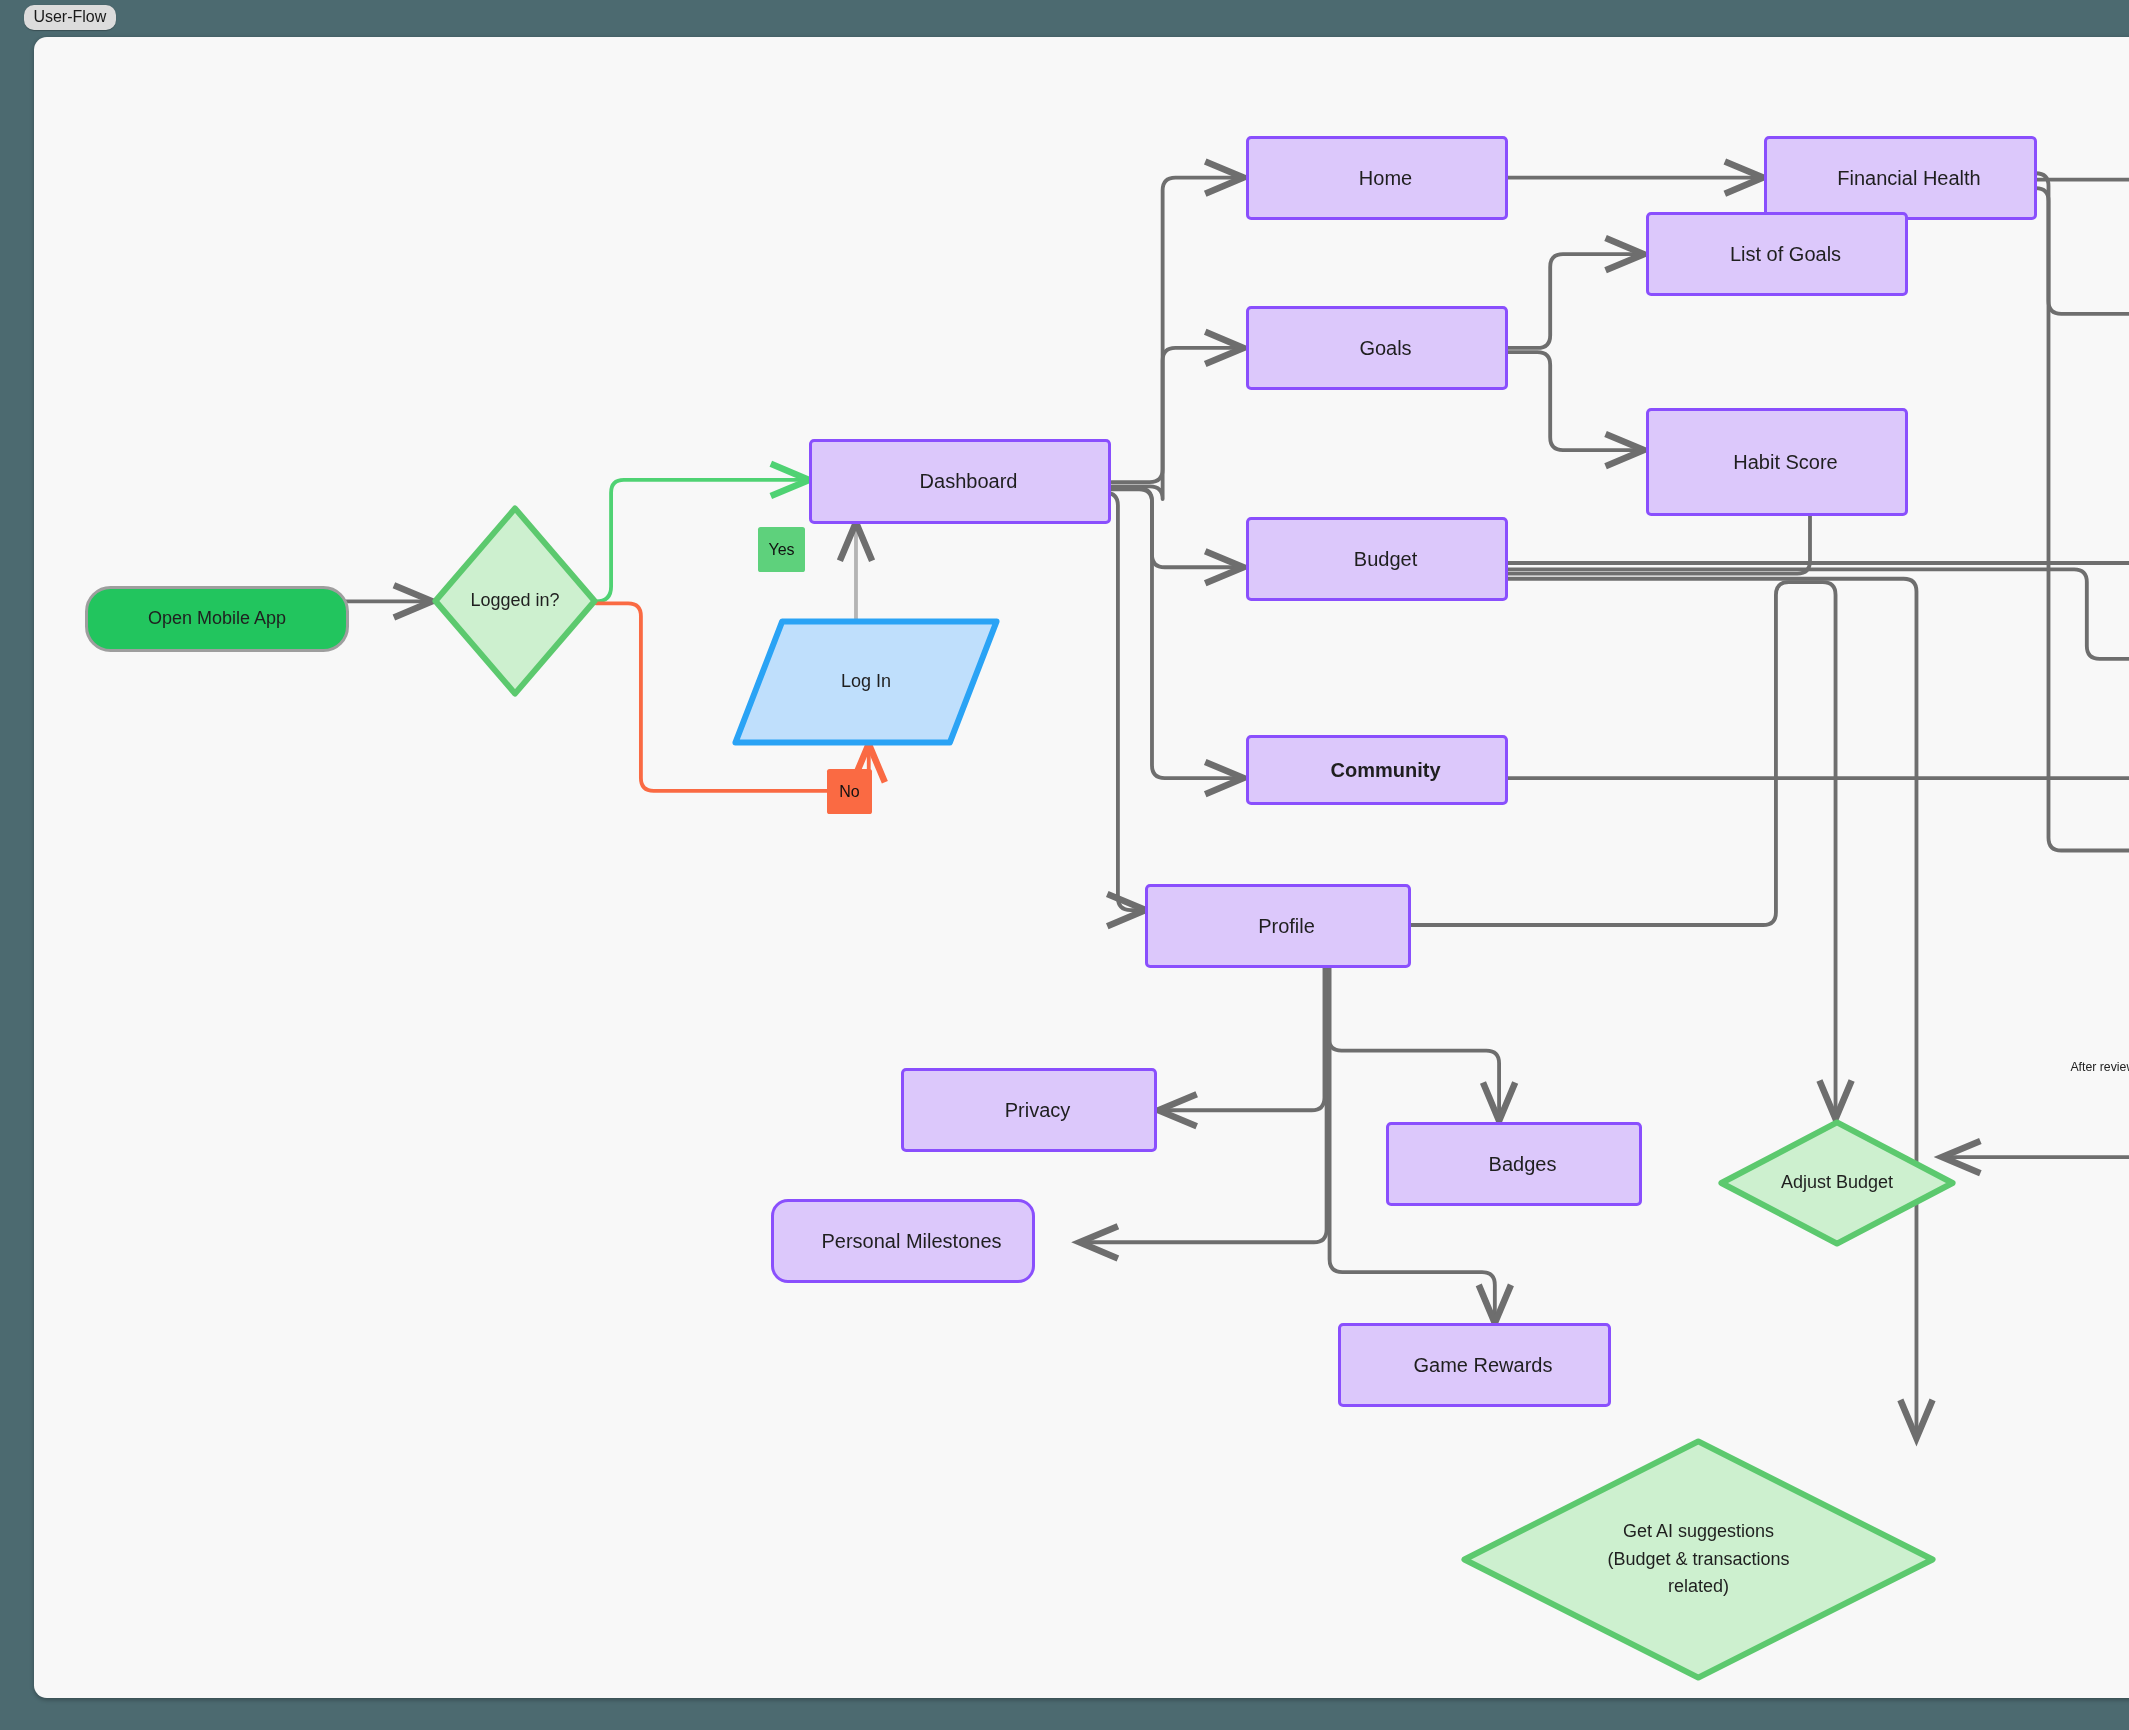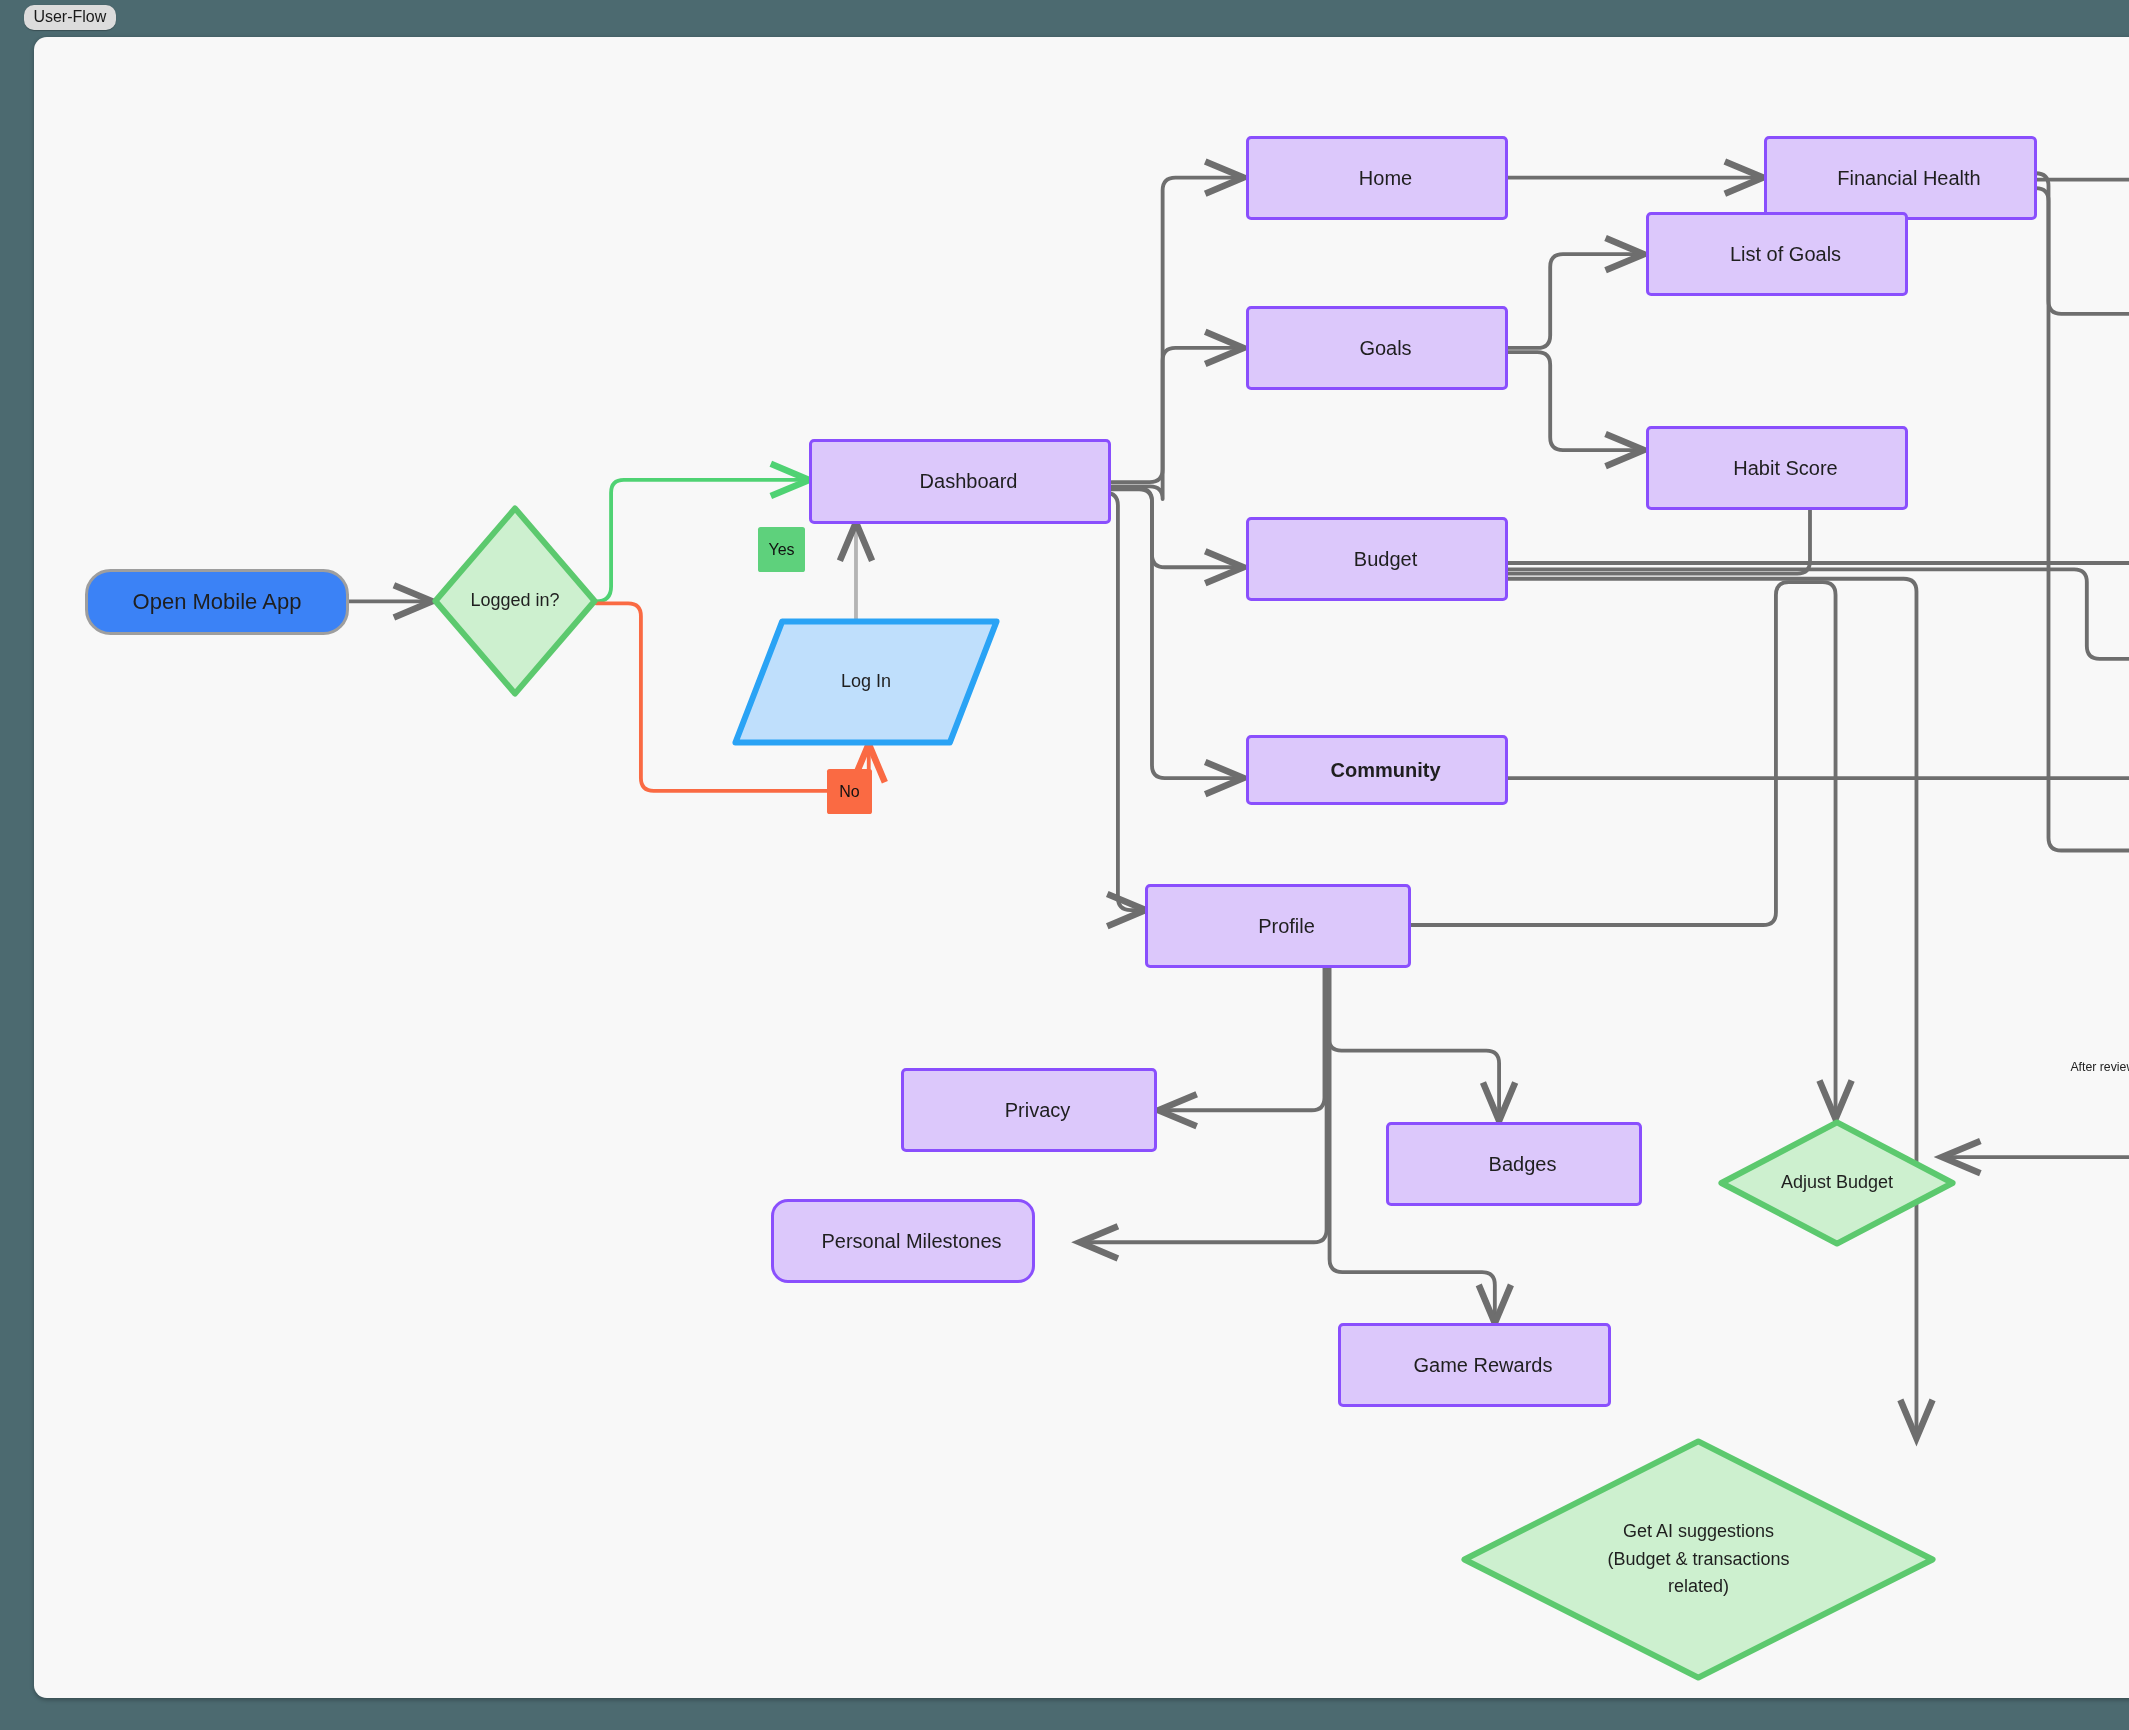--- a/index.html
+++ b/index.html
@@ -45,24 +45,25 @@
   .node .lbl{white-space:pre-line;line-height:1.55;}
 
   .n-process{
     background:#dcc8fb;
     border:3px solid #8a4ffd;
     border-radius:5.1px;
     font-size:20px;
     padding-left:17px;
   }
   .n-terminal{
-    background:#3b82f6;
+    background:#22c55e;
     border:3.4px solid #9e9e9e;
     border-radius:25.6px;
-    font-size:22px;
+    font-size:18px;
+    margin-top:17px;
   }
   .n-decision{
     background:transparent;
     font-size:18px;
   }
   .n-decision .dia{
     position:absolute;left:0;top:0;width:100%;height:100%;
   }
   .n-decision .lbl{position:relative;z-index:2;padding:0 14%;}
 
@@ -219,21 +220,21 @@
     </div>
 
     <div class="node n-process" style="left:1212px;top:269px;width:262px;height:84px;">
       <span class="lbl">Goals</span>
     </div>
 
     <div class="node n-process" style="left:1612px;top:175px;width:262px;height:84px;">
       <span class="lbl">List of Goals</span>
     </div>
 
-    <div class="node n-process" style="left:1612px;top:389px;width:262px;height:84px;">
+    <div class="node n-process" style="left:1612px;top:371px;width:262px;height:108px;">
       <span class="lbl">Habit Score</span>
     </div>
 
     <div class="node n-process" style="left:1212px;top:480px;width:262px;height:84px;">
       <span class="lbl">Budget</span>
     </div>
 
     <div class="node n-process" style="left:1212px;top:698px;width:262px;height:70px;font-weight:bold;">
       <span class="lbl">Community</span>
     </div>

